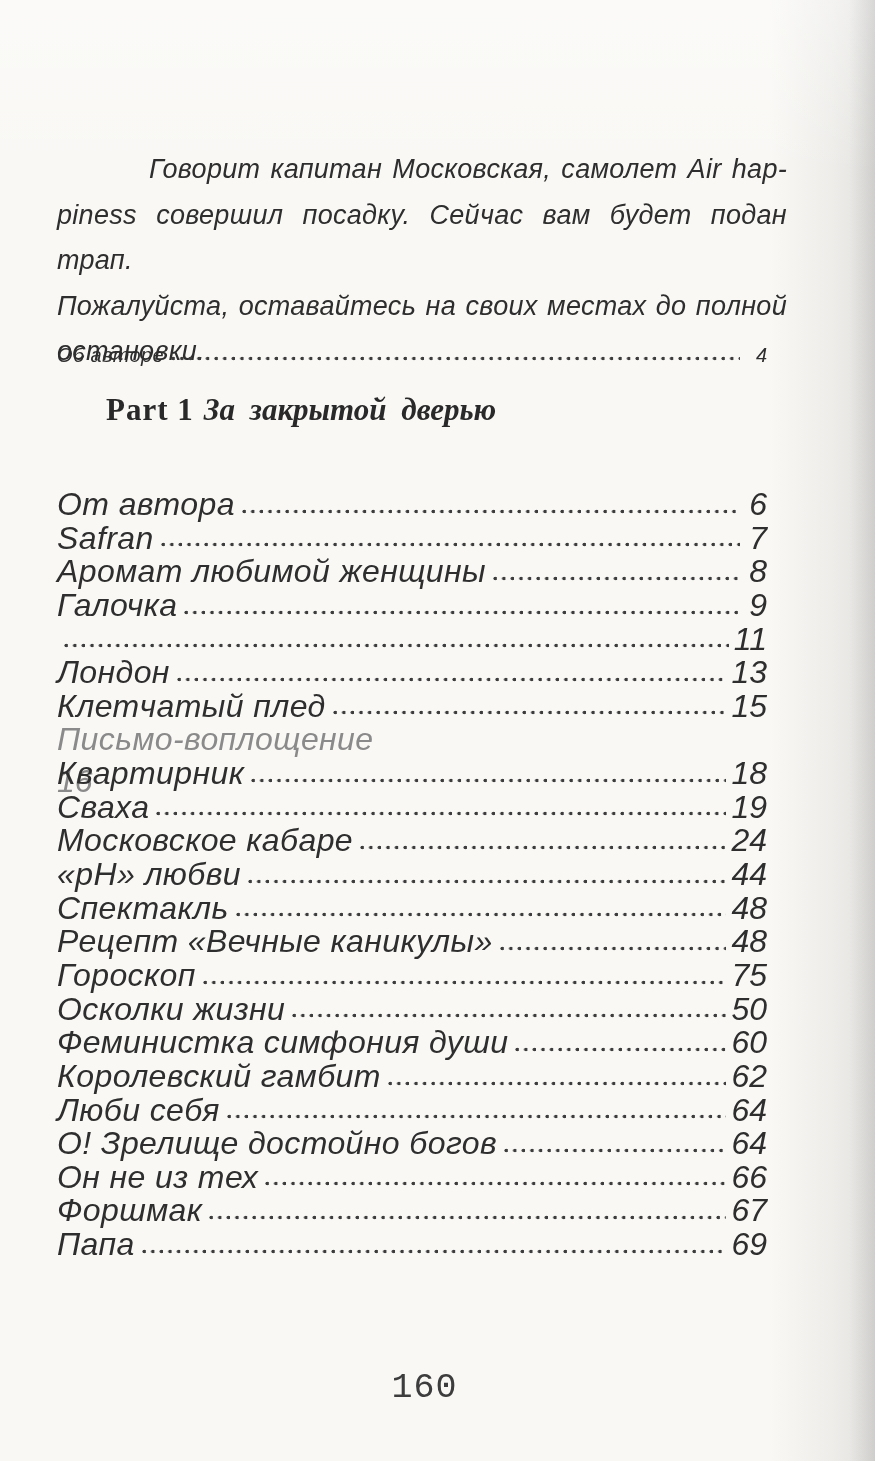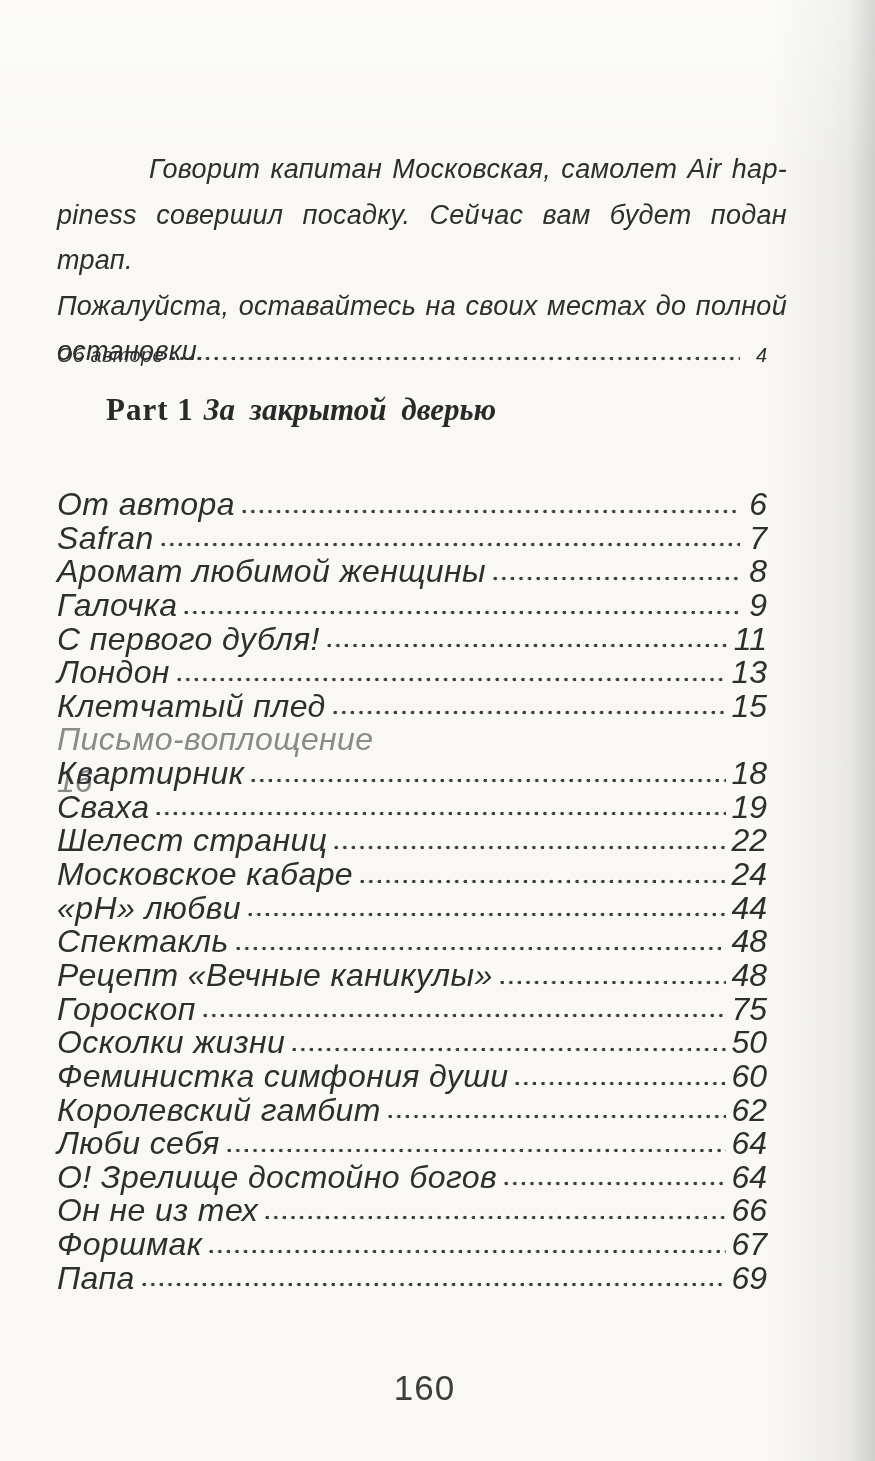--- a/index.html
+++ b/index.html
@@ -100,21 +100,21 @@
   }
 
   .toc-list {
     position: absolute; left: 57px; right: 108px; top: 486px;
   }
   .toc-list .toc-row { height: 33.65px; }
 
   .folio {
     position: absolute; left: 57px; width: 735px; top: 1368px;
     text-align: center;
-    font-family: Liberation Sans, sans-serif;
+    font-family: Liberation Mono, monospace;
     font-size: 35px;
     color: #3d3d3d;
     letter-spacing: 1px;
   }
 </style>
 </head>
 <body>
 
 <div class="sheet">
 
@@ -159,21 +159,20 @@
       <span class="toc-page">8</span>
     </div>
 
     <div class="toc-row">
       <span class="toc-title">Галочка</span>
       <span class="leader"></span>
       <span class="toc-page">9</span>
     </div>
 
     <div class="toc-row">
-      <span class="toc-title">С первого дубля!</span>
       <span class="leader"></span>
       <span class="toc-page">11</span>
     </div>
 
     <div class="toc-row">
       <span class="toc-title">Лондон</span>
       <span class="leader"></span>
       <span class="toc-page">13</span>
     </div>
 
@@ -194,25 +193,20 @@
       <span class="leader"></span>
       <span class="toc-page">18</span>
     </div>
 
     <div class="toc-row">
       <span class="toc-title">Сваха</span>
       <span class="leader"></span>
       <span class="toc-page">19</span>
     </div>
 
-    <div class="toc-row">
-      <span class="toc-title">Шелест страниц</span>
-      <span class="leader"></span>
-      <span class="toc-page">22</span>
-    </div>
 
     <div class="toc-row">
       <span class="toc-title">Московское кабаре</span>
       <span class="leader"></span>
       <span class="toc-page">24</span>
     </div>
 
     <div class="toc-row">
       <span class="toc-title">«pH» любви</span>
       <span class="leader"></span>

